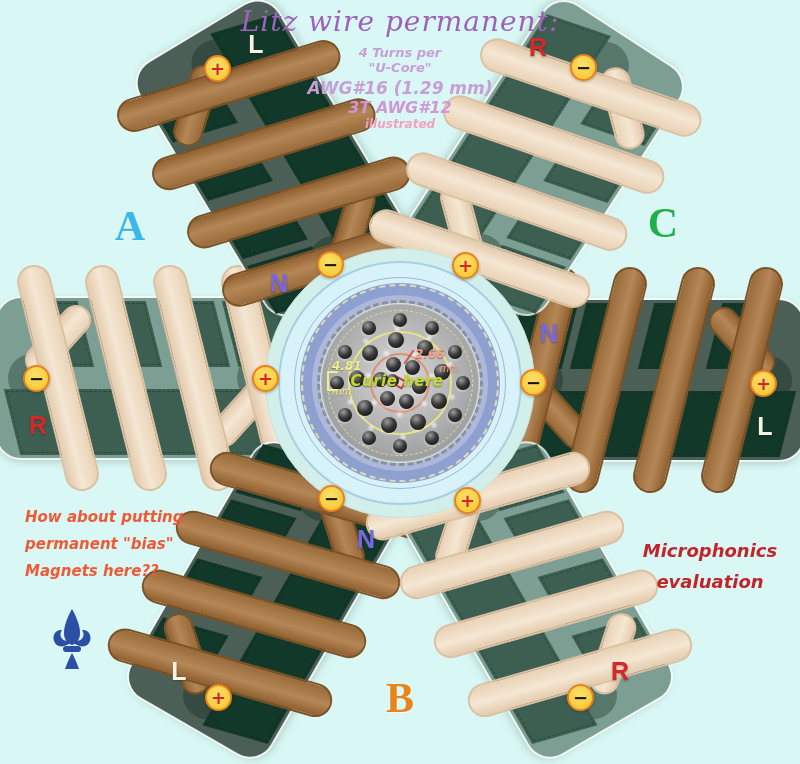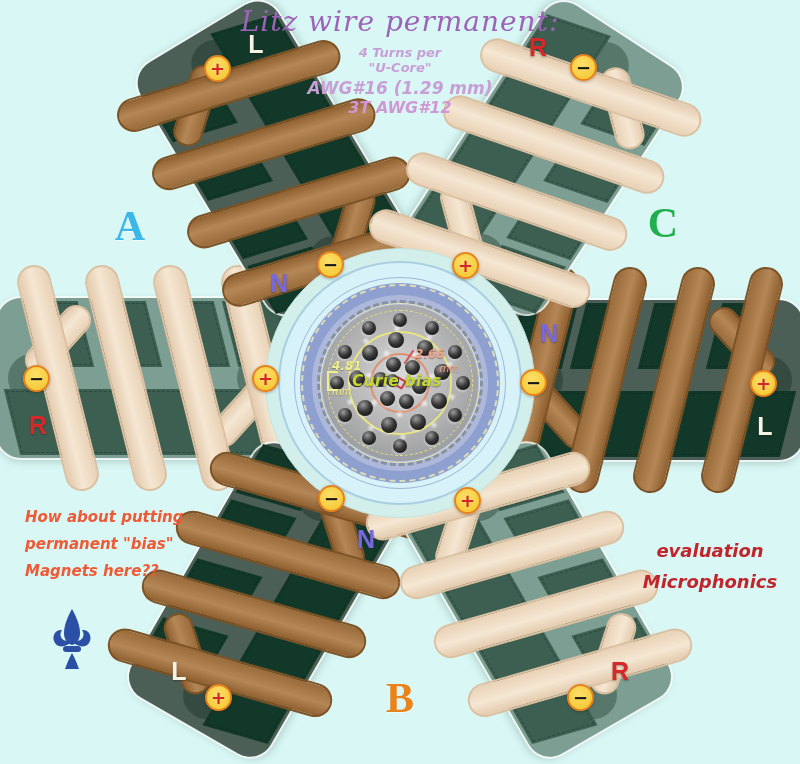--- a/index.html
+++ b/index.html
@@ -144,48 +144,49 @@
         <div class="spot" style="height: 8px; width: 8px; left: 44.5895px; top: 119.288px;"></div>
         <div class="spot" style="height: 8px; width: 8px; left: 23.5867px; top: 93.3519px;"></div>
         <div class="spot" style="height: 8px; width: 8px; left: 21.84px; top: 60.0238px;"></div>
         <div class="spot" style="height: 8px; width: 8px; left: 40.0167px; top: 32.0341px;"></div>
         <div class="spot" style="height: 8px; width: 8px; left: 71.1739px; top: 20.074px;"></div>
         <div class="spot" style="height: 8px; width: 8px; left: 103.411px; top: 28.7118px;"></div>
         <div class="spot" style="height: 8px; width: 8px; left: 124.413px; top: 54.6481px;"></div>
       </div>
   </div>
 
-  <div class="curie-label">Curie bias</div>
+  <div class="curie-label">Curie here</div>
   <div class="dim-outer">
     <span>4.81</span>
     <span class="unit">mm</span>
   </div>
   <div class="bracket"></div>
   <div class="dim-inner">
     <span>2.66</span>
     <span class="unit">mm</span>
   </div>
   <div class="leader"></div>
 
   <div class="title-block">
     <div class="t1">Litz wire permanent:</div>
     <div class="t2">4 Turns per</div>
     <div class="t3">"U-Core"</div>
     <div class="t4">AWG#16 (1.29 mm)</div>
     <div class="t6">3T AWG#12</div>
+    <div class="t7">illustrated</div>
   </div>
 
   <div class="bias-note">
     <div>How about putting</div>
     <div>permanent "bias"</div>
     <div>Magnets here??</div>
   </div>
   <div class="micro-note">
+    <div>Microphonics</div>
     <div>evaluation</div>
-    <div>Microphonics</div>
   </div>
 
   <svg class="fleur" width="40" height="62" viewBox="0 0 40 62">
     <g fill="var(--fleur-blue,#2a4fa5)">
       <path d="M20 1 C15 10 12 18 12 25 C12 32 16 36 20 37 C24 36 28 32 28 25 C28 18 25 10 20 1 Z"></path>
       <path d="M17 36 C10 40 4 39 2 33 C0 27 4 21 10 22 C6.5 27 9 33.5 17 33 Z"></path>
       <path d="M23 36 C30 40 36 39 38 33 C40 27 36 21 30 22 C33.5 27 31 33.5 23 33 Z"></path>
       <rect x="11" y="38" width="18" height="6" rx="3"></rect>
       <path d="M20 45 C17 50 15 56 13 61 L27 61 C25 56 23 50 20 45 Z"></path>
     </g>

